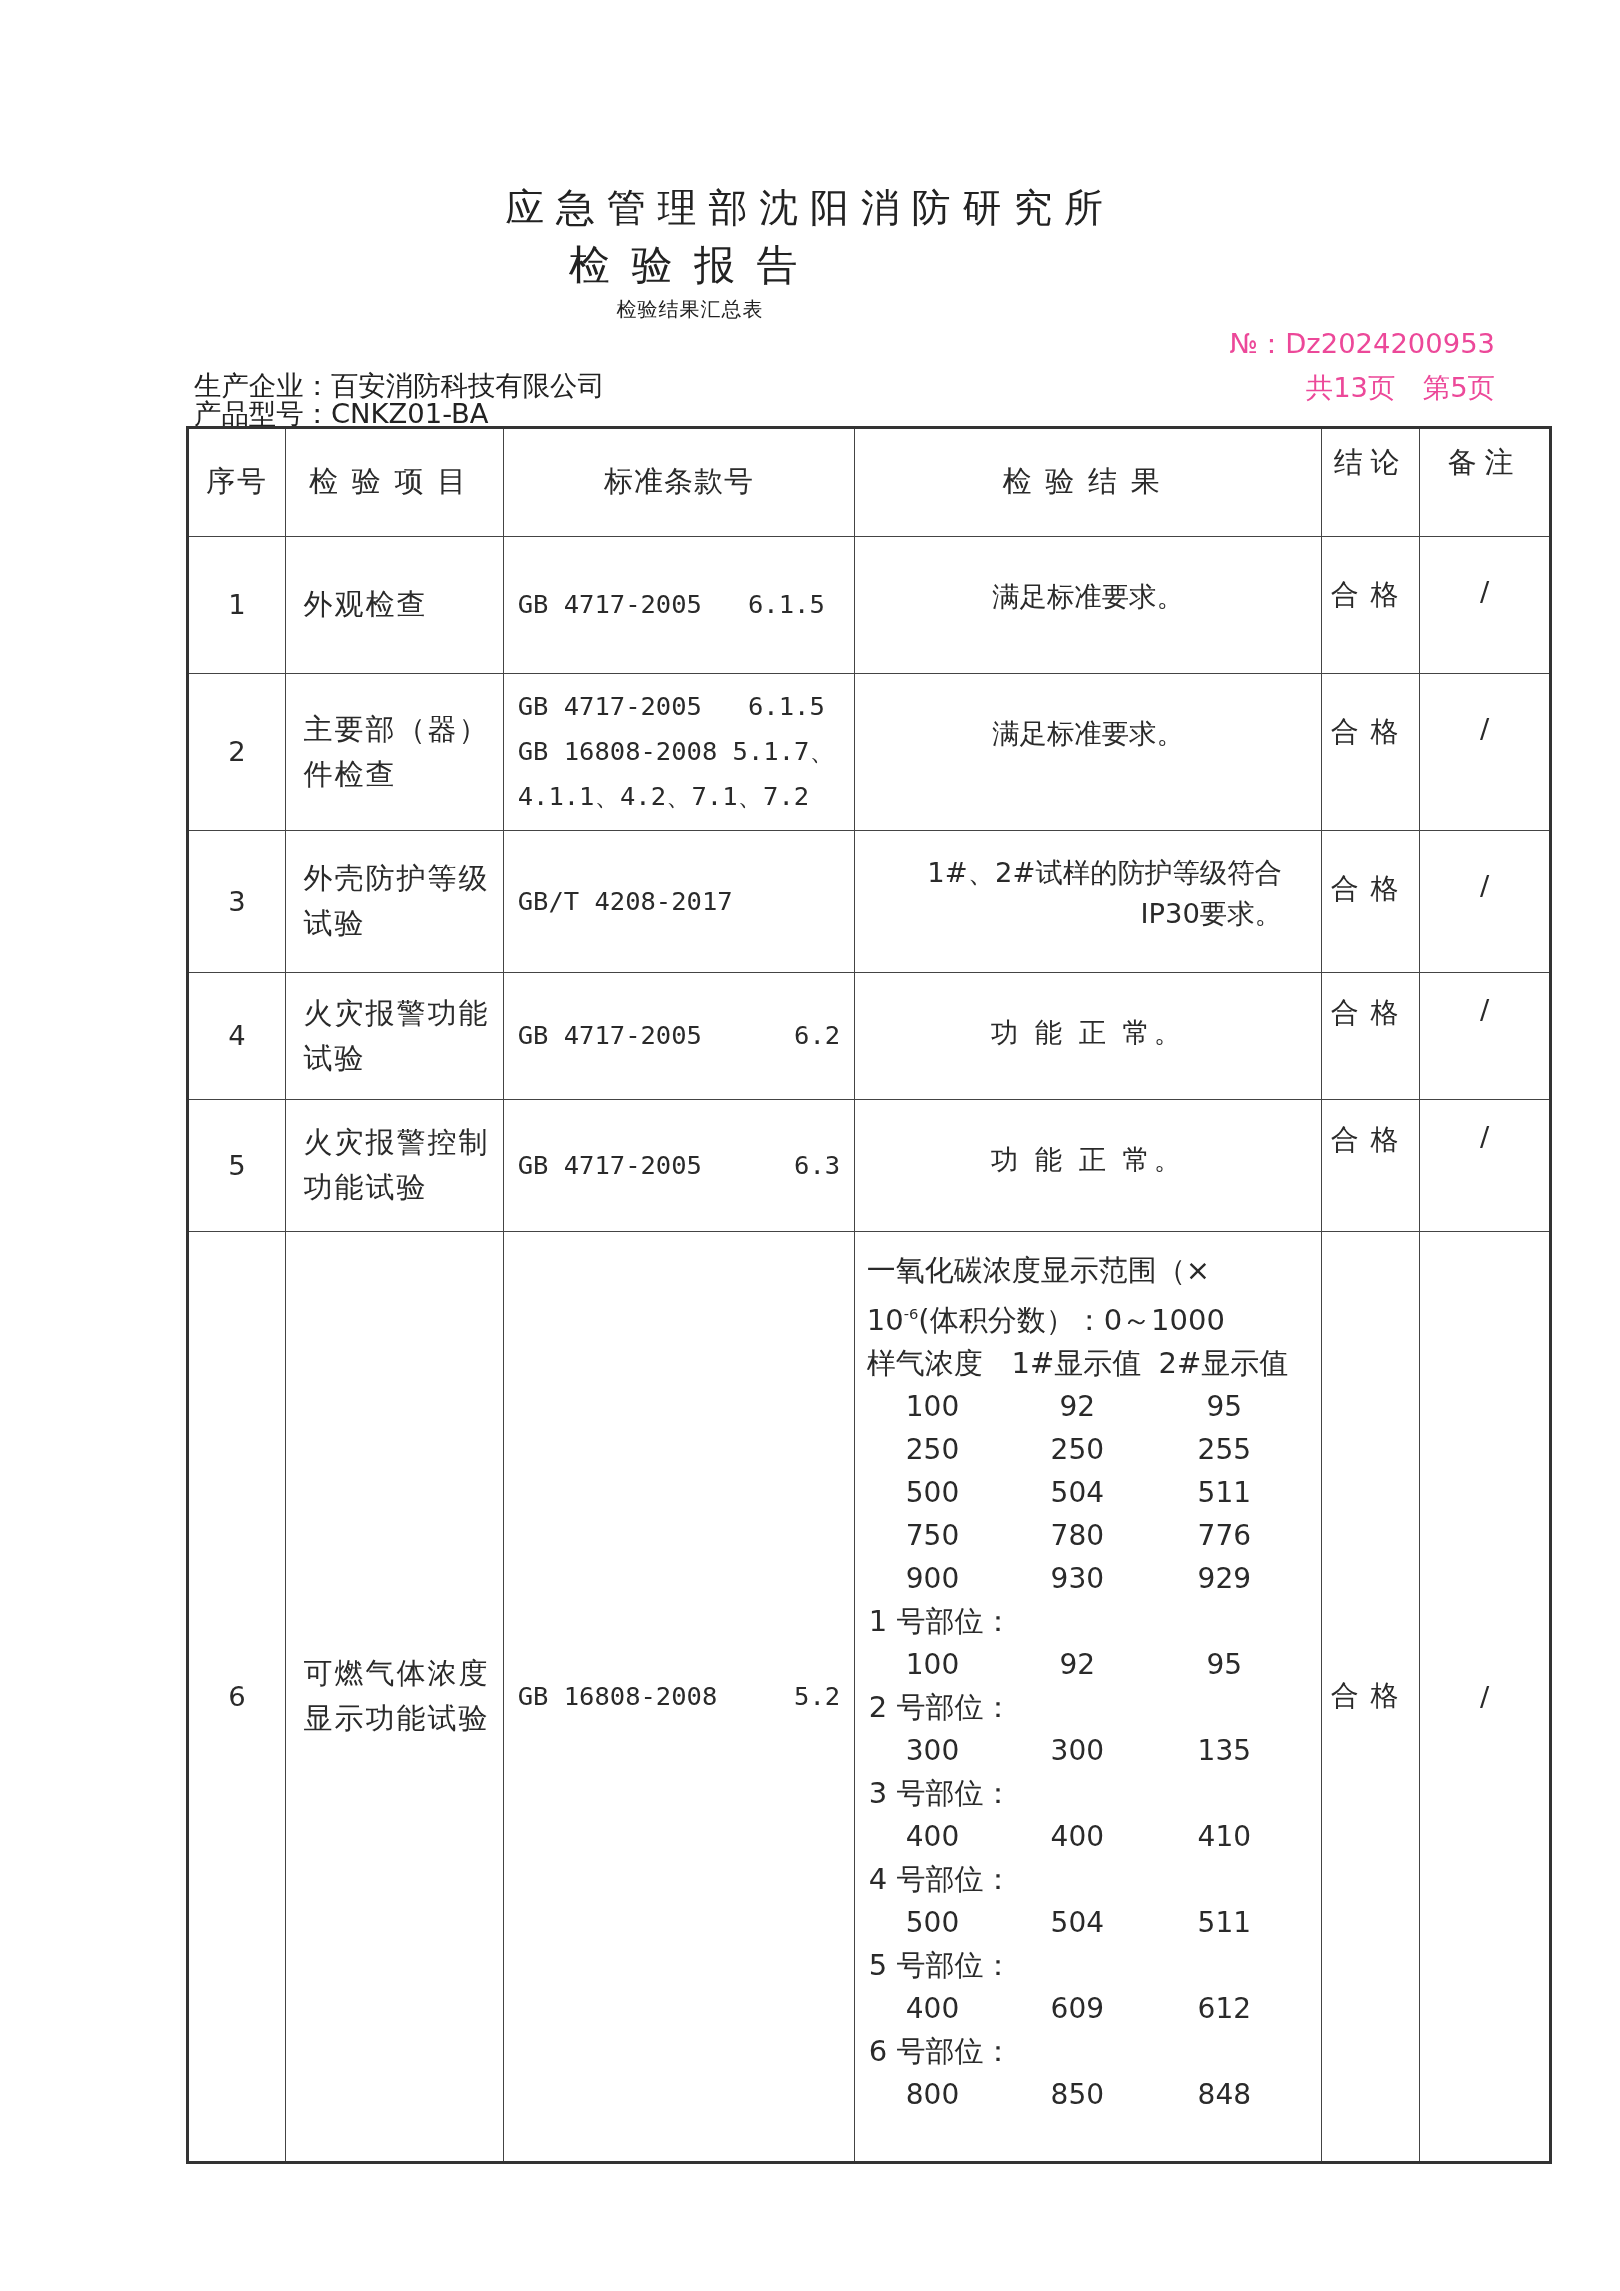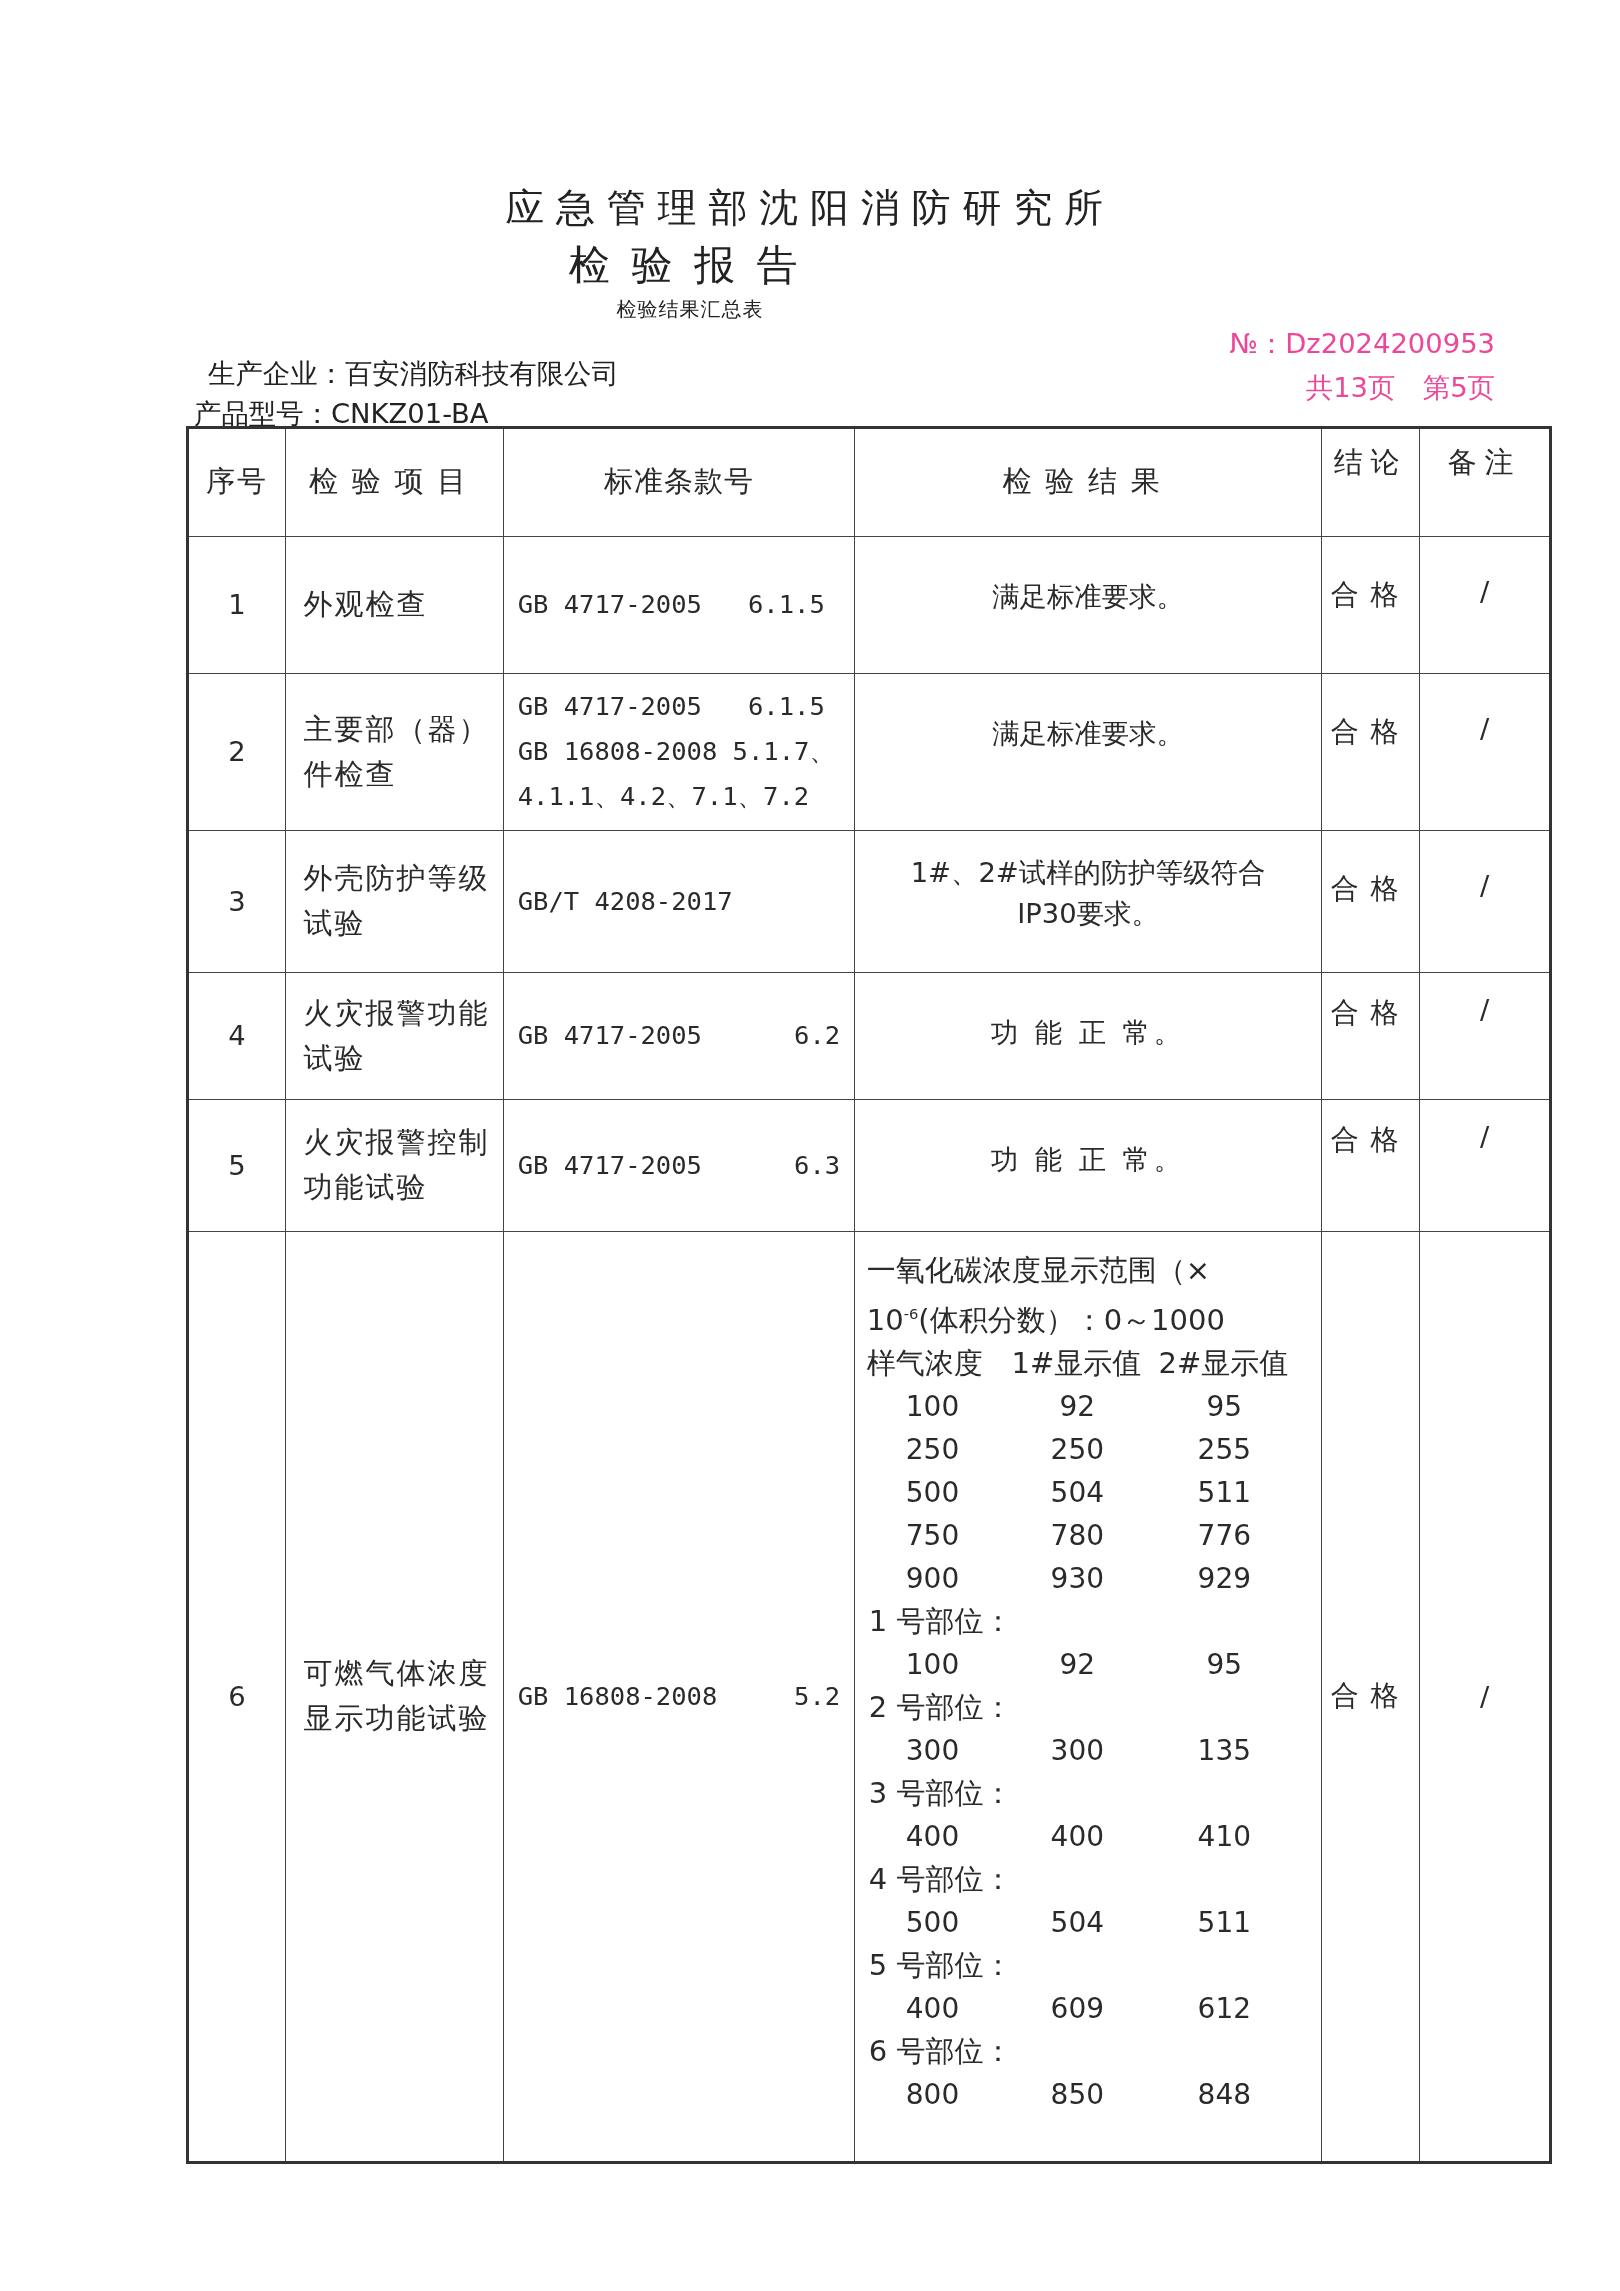--- a/index.html
+++ b/index.html
@@ -61,21 +61,21 @@
 <body>
 
 <div class="page">
   <div class="title1">应急管理部沈阳消防研究所</div>
   <div class="title2">检验报告</div>
   <div class="title3">检验结果汇总表</div>
 
   <div class="meta-right" style="top:326px;">
     <span>№：</span><span>Dz2024200953</span>
   </div>
-  <div class="meta-left" style="top:356px;margin-left:14px;">
+  <div class="meta-left" style="top:368px;">
     <span class="lbl">生产企业：</span><span class="val">百安消防科技有限公司</span>
   </div>
   <div class="meta-right" style="top:370px;">共13页　第5页</div>
   <div class="meta-left" style="top:396px;">
     <span class="lbl">产品型号：</span><span class="val">CNKZ01-BA</span>
   </div>
 
   <table class="report">
     <colgroup>
       <col style="width:98px">
@@ -118,21 +118,21 @@
       <td class="concl">合格</td>
       <td class="note">/</td>
     </tr>
 
     <tr style="height:142px">
       <td class="seq">3</td>
       <td class="item">外壳防护等级试验</td>
       <td class="std">
         <span class="std-line">GB/T 4208-2017</span>
       </td>
-      <td class="result" style="padding-left:39px;padding-right:39px;padding-top:21.6px!important;">1#、2#试样的防护等级符合IP30要求。</td>
+      <td class="result" style="padding-left:39px;padding-right:39px;padding-top:21.6px!important;text-align:right;">1#、2#试样的防护等级符合IP30要求。</td>
       <td class="concl">合格</td>
       <td class="note">/</td>
     </tr>
 
     <tr style="height:127px">
       <td class="seq">4</td>
       <td class="item">火灾报警功能试验</td>
       <td class="std">
         <span class="std-line">GB 4717-2005      6.2</span>
       </td>

